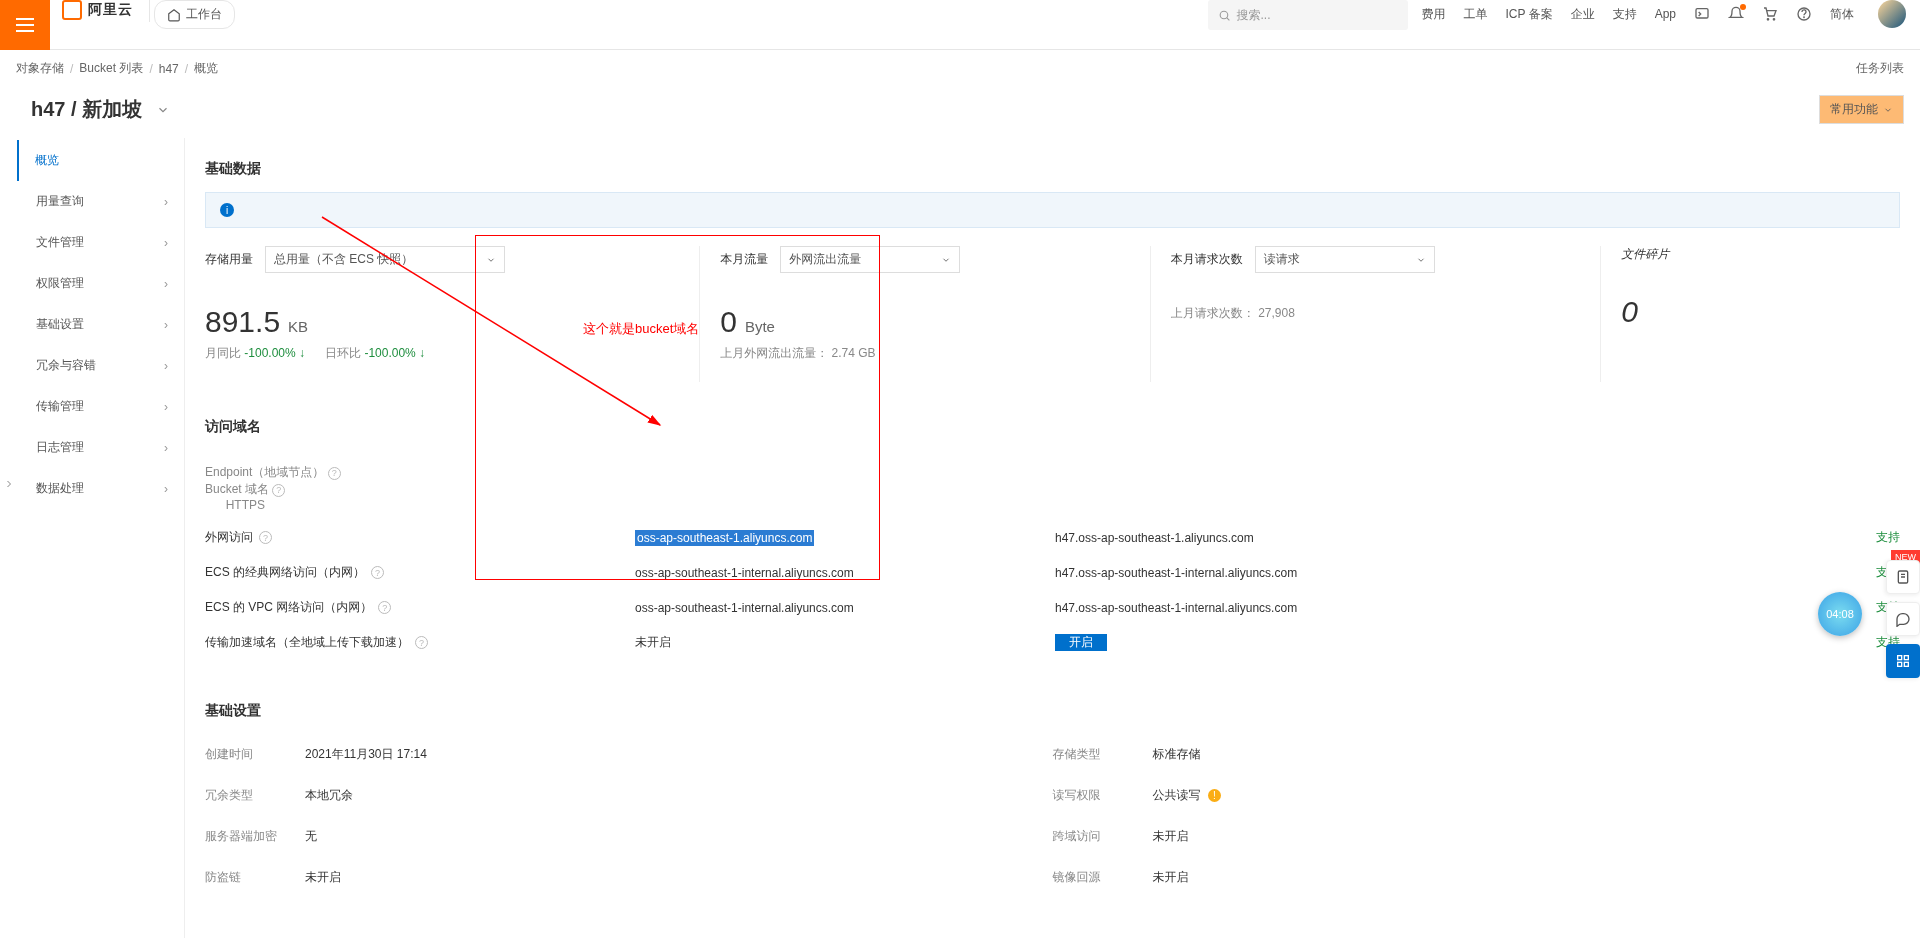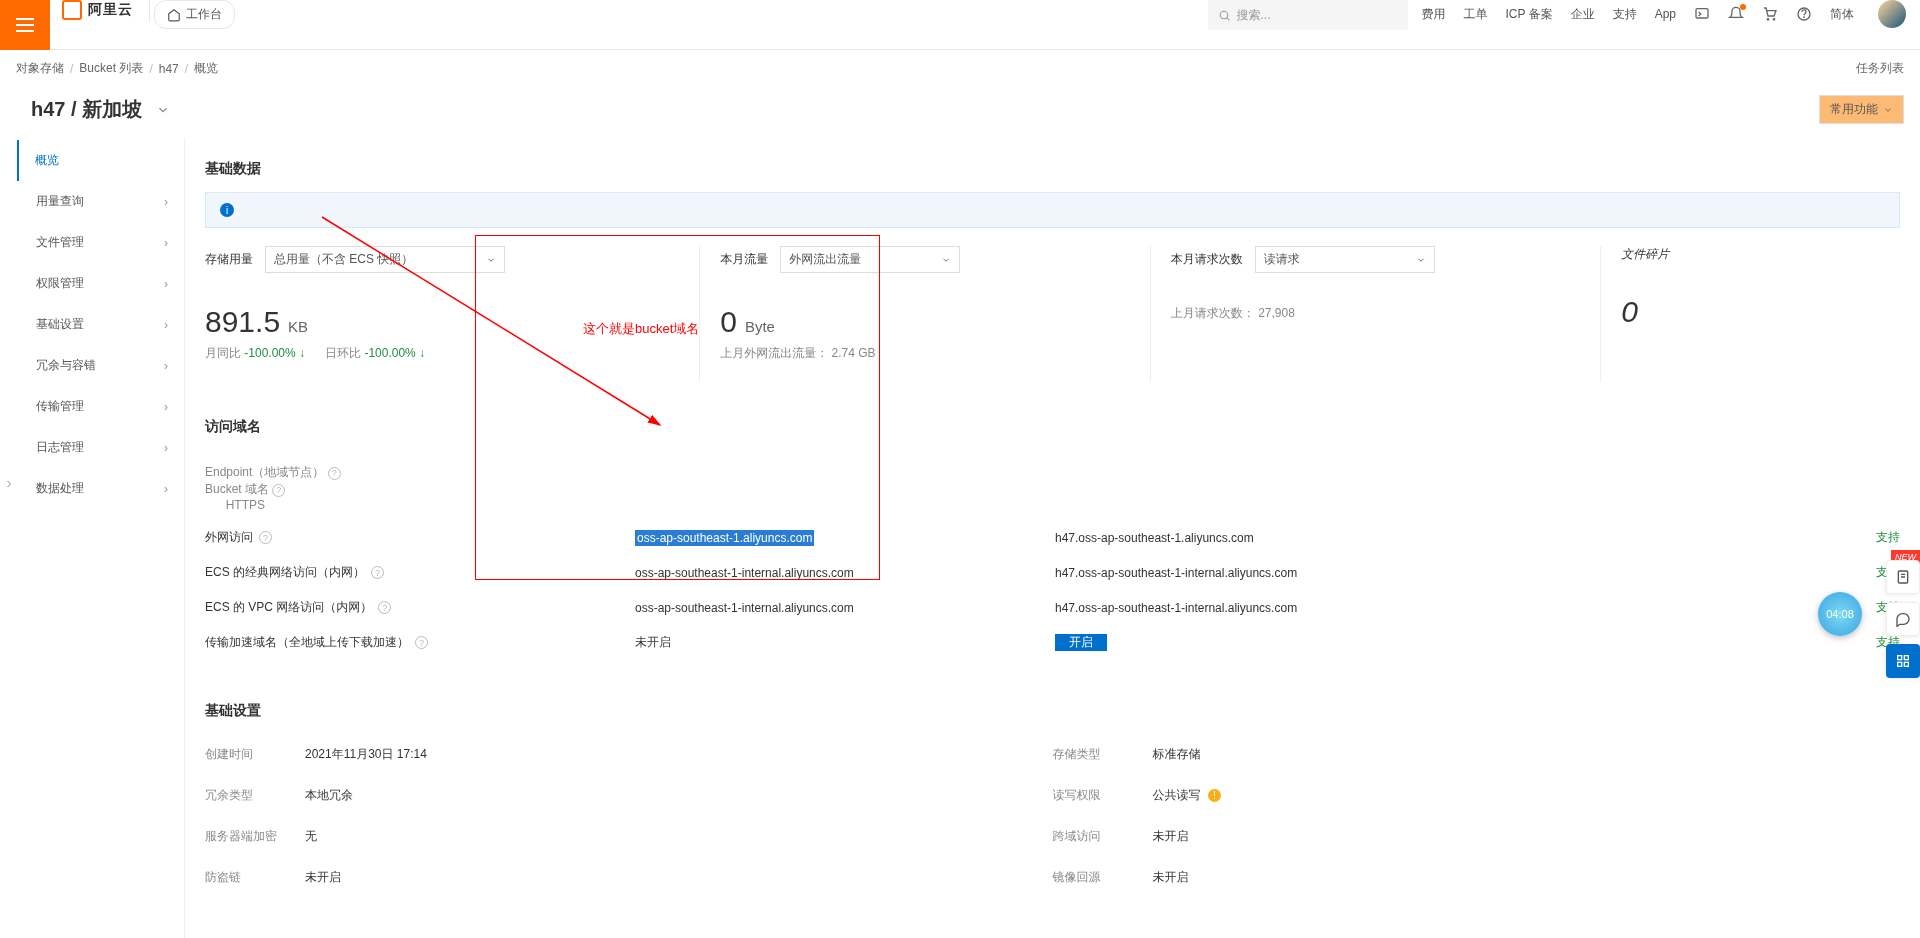--- a/index.html
+++ b/index.html
@@ -70,21 +70,21 @@
   .settings-cell { width: 50%; display: flex; padding: 12px 0; font-size: 12px; }
   .settings-cell .lbl { width: 100px; color: #888; }
   .settings-cell .val { color: #333; }
   .warn-ico { width: 13px; height: 13px; border-radius: 50%; background: #faad14; color: #fff; font-size: 10px; display: inline-flex; align-items: center; justify-content: center; margin-left: 4px; }
   .orange { color: #ff6a00; }
   .anno-box { position: absolute; border: 1px solid red; pointer-events: none; z-index: 5; }
   .anno-text { position: absolute; color: red; font-size: 13px; z-index: 6; }
   .anno-line { position: absolute; z-index: 6; pointer-events: none; }
   .float-right { position: fixed; right: 0; display: flex; flex-direction: column; gap: 8px; align-items: center; }
   .float-btn { width: 34px; height: 34px; border: 1px solid #eee; background: #fff; border-radius: 4px; display: flex; align-items: center; justify-content: center; color: #555; box-shadow: -1px 1px 4px rgba(0,0,0,0.08); cursor: pointer; }
-  .new-tag { position: fixed; right: 0; font-size: 9px; background: #ff3b30; color: #fff; padding: 2px 4px; font-style: italic; }
+  .new-tag { position: fixed; right: 0; font-size: 9px; background: #ff3b30; color: #fff; padding: 2px 4px; }
   .timer-badge { position: fixed; width: 44px; height: 44px; border-radius: 50%; background: radial-gradient(circle,#7bdcf0,#3aa1e6); color: #fff; font-size: 11px; display: flex; align-items: center; justify-content: center; box-shadow: 0 2px 6px rgba(0,0,0,0.25); }
 </style>
 </head>
 <body>
 
 <div class="topbar">
   <div class="hamburger">
     <div class="hamburger-lines">
         <span></span>
         <span></span>

